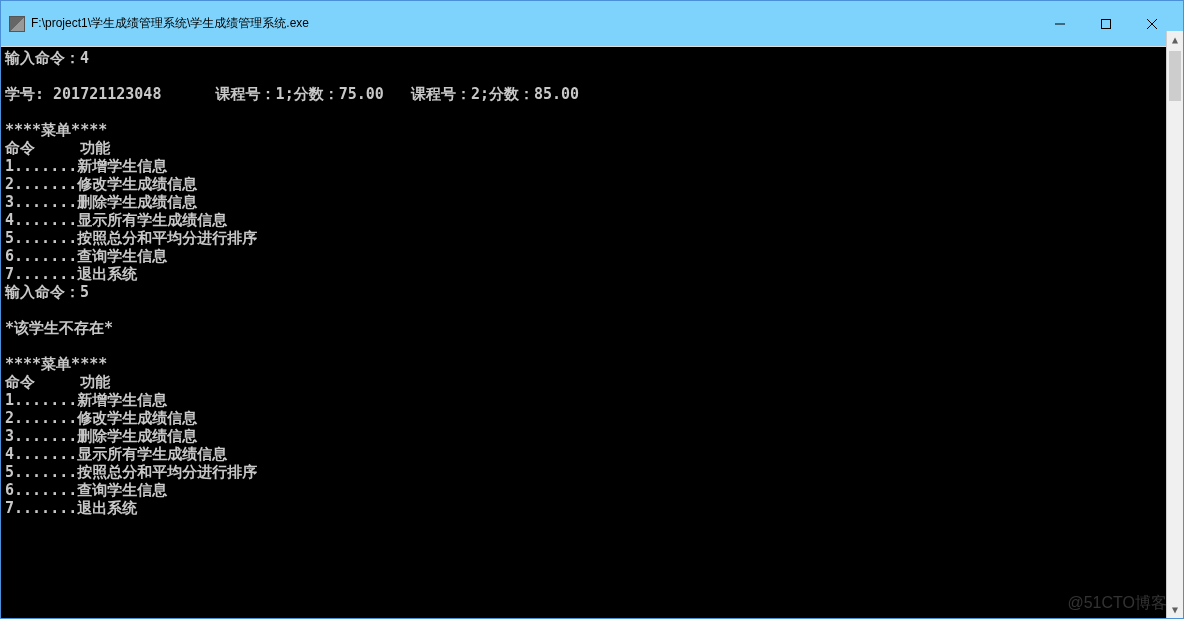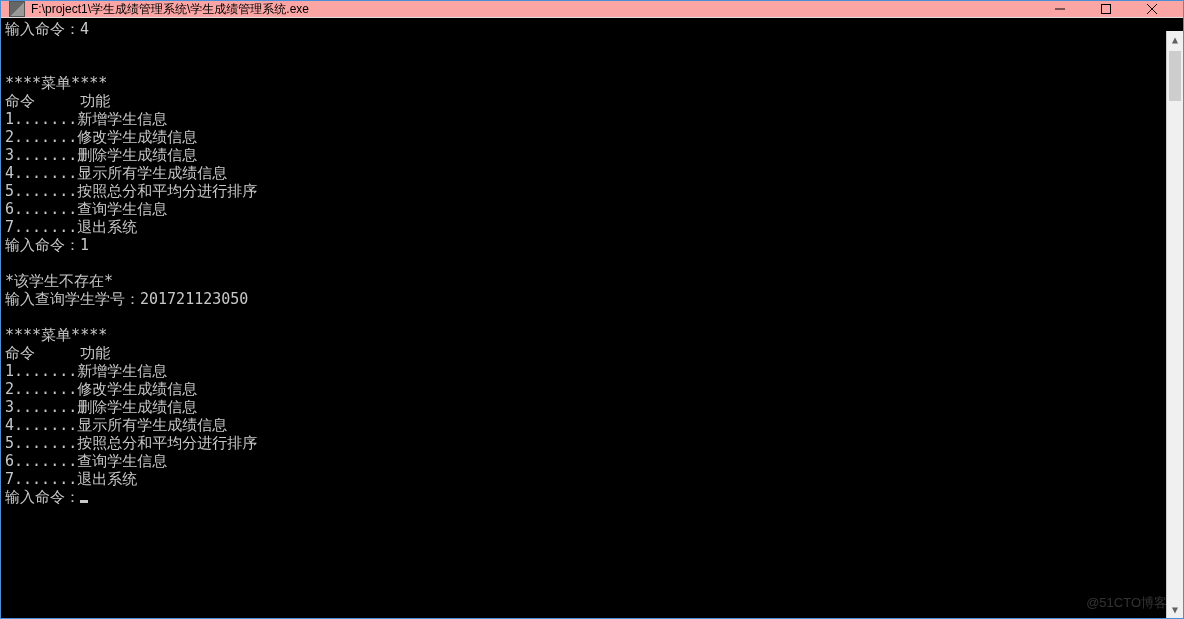--- a/index.html
+++ b/index.html
@@ -14,22 +14,22 @@
       border: 1px solid #4a90d9;
     }
     .window {
       width: 100%;
       height: 100%;
       background: #fff;
       display: flex;
       flex-direction: column;
     }
     .titlebar {
-      height: 17px;
-      background: #fca5a5;
+      height: 46px;
+      background: #7dd3fc;
       border-bottom: 1px solid #ddd;
       display: flex;
       align-items: center;
       padding: 0 8px;
     }
     .titlebar-icon {
       width: 16px;
       height: 16px;
       margin-right: 6px;
       border: 1px solid #555;
@@ -59,21 +59,21 @@
       flex: 1;
       background: #000;
       color: #c8c8c8;
       padding: 2px 4px;
       overflow: hidden;
       position: relative;
       font-family: "NSimSun", "SimSun", "Consolas", monospace;
       font-size: 15px;
       line-height: 18px;
     }
-    .console .line { white-space: pre; }
+    .console .line { white-space: pre; font-weight: bold; }
     .scrollbar {
       position: absolute;
       right: 0;
       top: 30px;
       bottom: 0;
       width: 17px;
       background: #f0f0f0;
       border-left: 1px solid #ccc;
     }
     .scrollbar-thumb {
@@ -102,21 +102,21 @@
       background: #c8c8c8;
       vertical-align: baseline;
       margin-bottom: -1px;
     }
     .watermark {
       position: absolute;
       right: 16px;
       bottom: 6px;
       font-family: "Microsoft YaHei", sans-serif;
       color: rgba(200,200,200,0.25);
-      font-size: 13px;
+      font-size: 16px;
       pointer-events: none;
     }
   </style>
 </head>
 <body>
 
 <div class="window">
 
   <div class="titlebar">
     <span class="titlebar-icon"></span>
@@ -137,45 +137,44 @@
             <line x1="0" y1="0" x2="10" y2="10" stroke-width="1"></line>
             <line x1="10" y1="0" x2="0" y2="10" stroke-width="1"></line>
           </svg>
       </div>
     </div>
   </div>
 
   <div class="console">
     <div class="line">输入命令：4</div>
     <div class="line">&nbsp;</div>
+    <div class="line">学号: 201721123048      课程号：1;分数：75.00   课程号：2;分数：85.00</div>
     <div class="line">&nbsp;</div>
     <div class="line">****菜单****</div>
     <div class="line">命令     功能</div>
     <div class="line">1.......新增学生信息</div>
     <div class="line">2.......修改学生成绩信息</div>
     <div class="line">3.......删除学生成绩信息</div>
     <div class="line">4.......显示所有学生成绩信息</div>
     <div class="line">5.......按照总分和平均分进行排序</div>
     <div class="line">6.......查询学生信息</div>
     <div class="line">7.......退出系统</div>
-    <div class="line">输入命令：1</div>
+    <div class="line">输入命令：5</div>
     <div class="line">&nbsp;</div>
     <div class="line">*该学生不存在*</div>
-    <div class="line">输入查询学生学号：201721123050</div>
     <div class="line">&nbsp;</div>
     <div class="line">****菜单****</div>
     <div class="line">命令     功能</div>
     <div class="line">1.......新增学生信息</div>
     <div class="line">2.......修改学生成绩信息</div>
     <div class="line">3.......删除学生成绩信息</div>
     <div class="line">4.......显示所有学生成绩信息</div>
     <div class="line">5.......按照总分和平均分进行排序</div>
     <div class="line">6.......查询学生信息</div>
     <div class="line">7.......退出系统</div>
-    <div class="line"><span>输入命令：</span><span class="cursor"></span></div>
     <div class="watermark">@51CTO博客</div>
   </div>
 
   <div class="scrollbar">
     <div class="scrollbar-arrow up">▲</div>
     <div class="scrollbar-thumb"></div>
     <div class="scrollbar-arrow down">▼</div>
   </div>
 
 </div>

